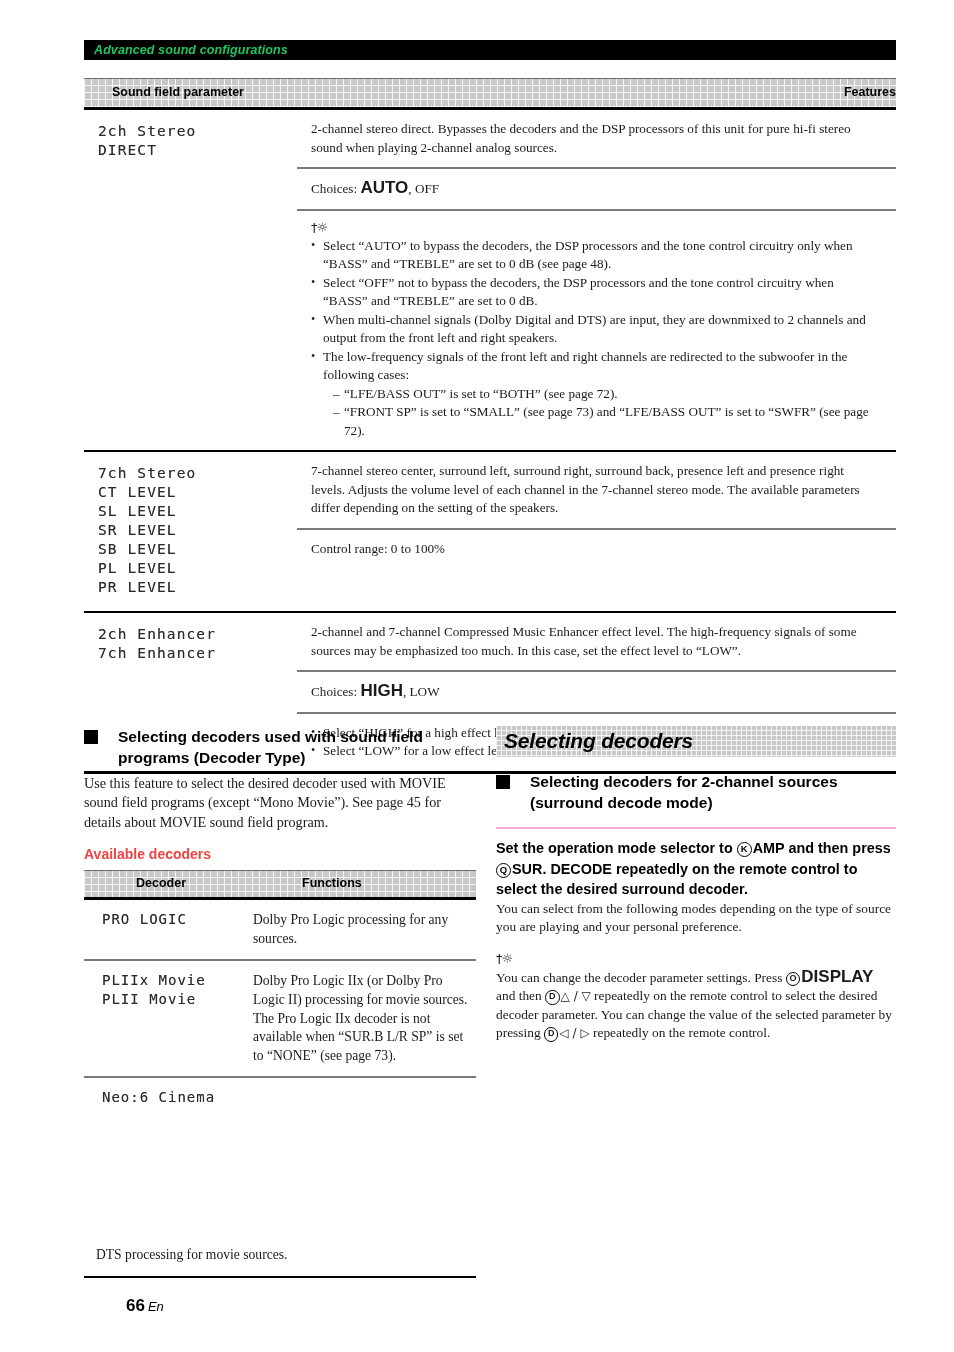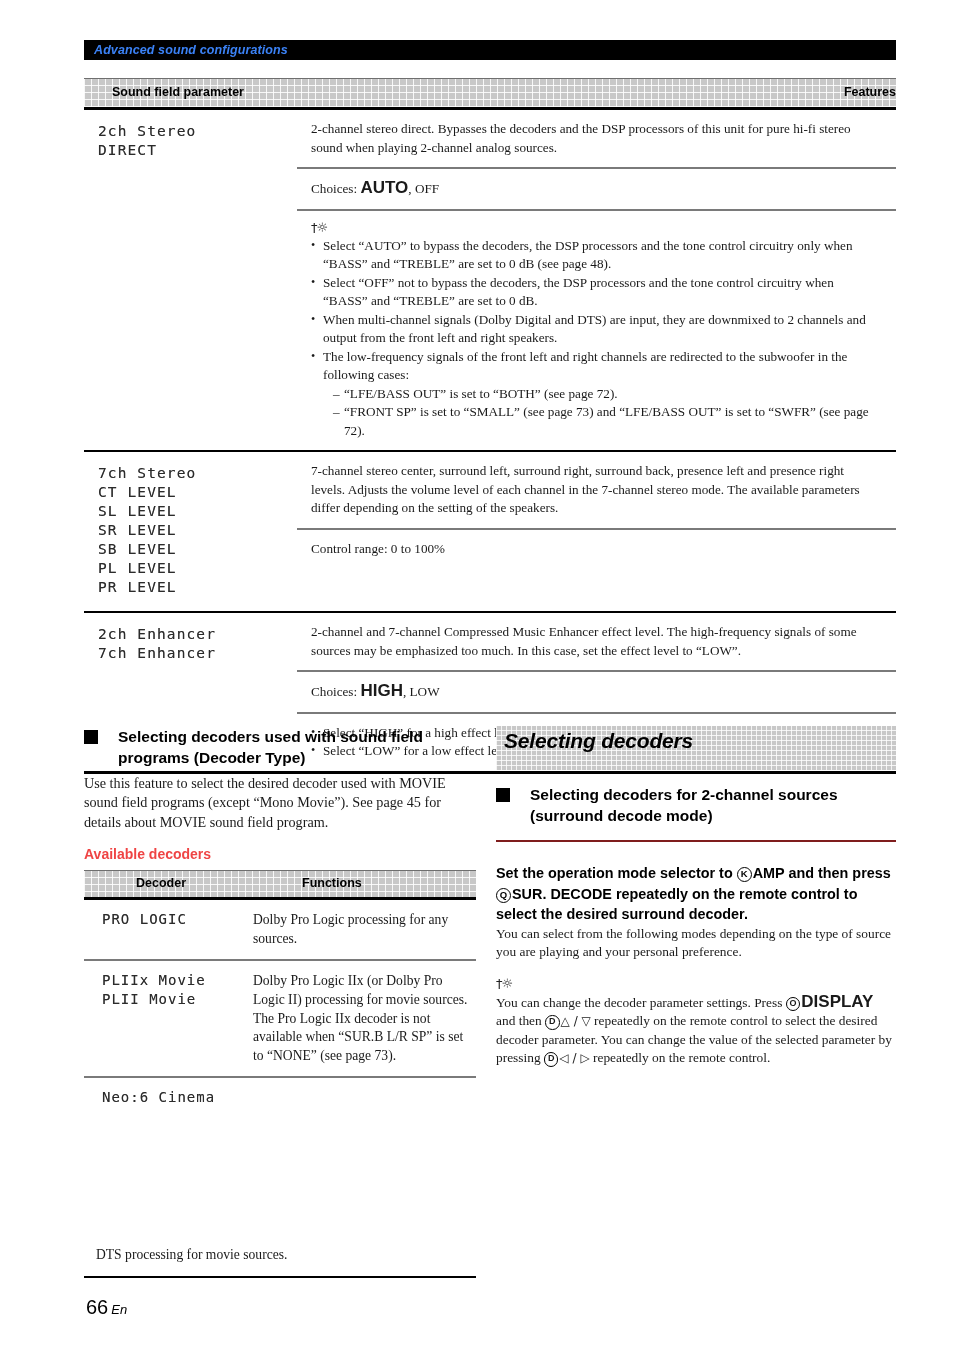--- a/index.html
+++ b/index.html
@@ -12,21 +12,21 @@
   }
   .page{position:relative;width:954px;height:1352px;overflow:hidden;}
 
   
   .section-bar{
     position:absolute;left:84px;top:40px;width:812px;height:20px;
     background:#000;
   }
   .section-bar span{
     display:block;
-    color:#3b82f6;
+    color:#22c55e;
     font-family:"Liberation Sans", sans-serif;
     font-weight:bold;font-style:italic;
     font-size:12.5px;
     line-height:20px;
     padding-left:10px;
     letter-spacing:.1px;
   }
 
   
   .hdr{
@@ -116,56 +116,56 @@
   .dtable .hdr .c1{position:absolute;left:52px;top:5px;}
   .dtable .hdr .c2{position:absolute;left:218px;top:5px;}
   .drow{display:flex;border-bottom:2px solid #7a7a7a;}
   .drow.last{border-bottom:2px solid #000;flex-direction:column;}
   .drow .d1{width:157px;flex:0 0 157px;padding:10px 0 11px 18px;box-sizing:border-box;}
   .drow .d2{flex:1 1 auto;padding:11px 6px 11px 12px;box-sizing:border-box;font-size:13.6px;line-height:18.6px;}
   .drow .d1 .lcd{font-size:14px;letter-spacing:1px;line-height:19px;}
 
   
   .banner{
-    position:relative;height:44px;width:400px;
+    position:relative;height:31px;width:400px;
     background-color:#c8c8c8;
     background-image:
       linear-gradient(0deg, rgba(255,255,255,.8) 1px, rgba(255,255,255,0) 1px),
       linear-gradient(90deg, rgba(255,255,255,.8) 1px, rgba(255,255,255,0) 1px);
     background-size:5px 5px,5px 5px;
     margin-bottom:14px;
   }
   .banner span{
     display:block;position:absolute;left:8px;top:3px;
     font-family:"Liberation Sans", sans-serif;
     font-weight:bold;font-style:italic;font-size:21px;color:#000;
     letter-spacing:-.2px;
   }
-  .rulebox{border-top:2px solid #7f1d1d;margin:14px 0 0 0;padding-top:21px;}
+  .rulebox{border-top:2px solid #f9a8d4;margin:14px 0 0 0;padding-top:9px;}
   p.boldinst{
     margin:0;
     font-family:"Liberation Sans", sans-serif;
     font-weight:bold;font-size:14.4px;line-height:20.5px;color:#000;
   }
   .circ{
     display:inline-block;border:1.4px solid #000;border-radius:50%;
     width:13px;height:13px;line-height:11px;text-align:center;
     font-family:"Liberation Sans", sans-serif;font-weight:bold;font-size:9.5px;
     vertical-align:1px;margin-right:1px;
   }
   .circ.sm{width:12.5px;height:12.5px;line-height:10.5px;font-size:9px;}
   .tri{font-family:"DejaVu Sans", sans-serif;font-size:12px;vertical-align:0;}
   p.small{margin:0;font-size:13.4px;line-height:18.6px;}
   .mt10{margin-top:11px;}
   .mt14{margin-top:15px;}
 
   
   .footer{position:absolute;left:86px;top:1296px;}
   .footer .num{
-    font-family:"Liberation Sans", sans-serif;font-weight:normal;font-size:20px;color:#000;
+    font-family:"Liberation Sans", sans-serif;font-weight:bold;font-size:17px;color:#000;margin-left:40px;
   }
   .footer .en{
     font-family:"Liberation Sans", sans-serif;font-style:italic;font-size:13px;color:#000;margin-left:3px;
   }
 </style>
 </head>
 <body>
 
 <div class="page">
 

